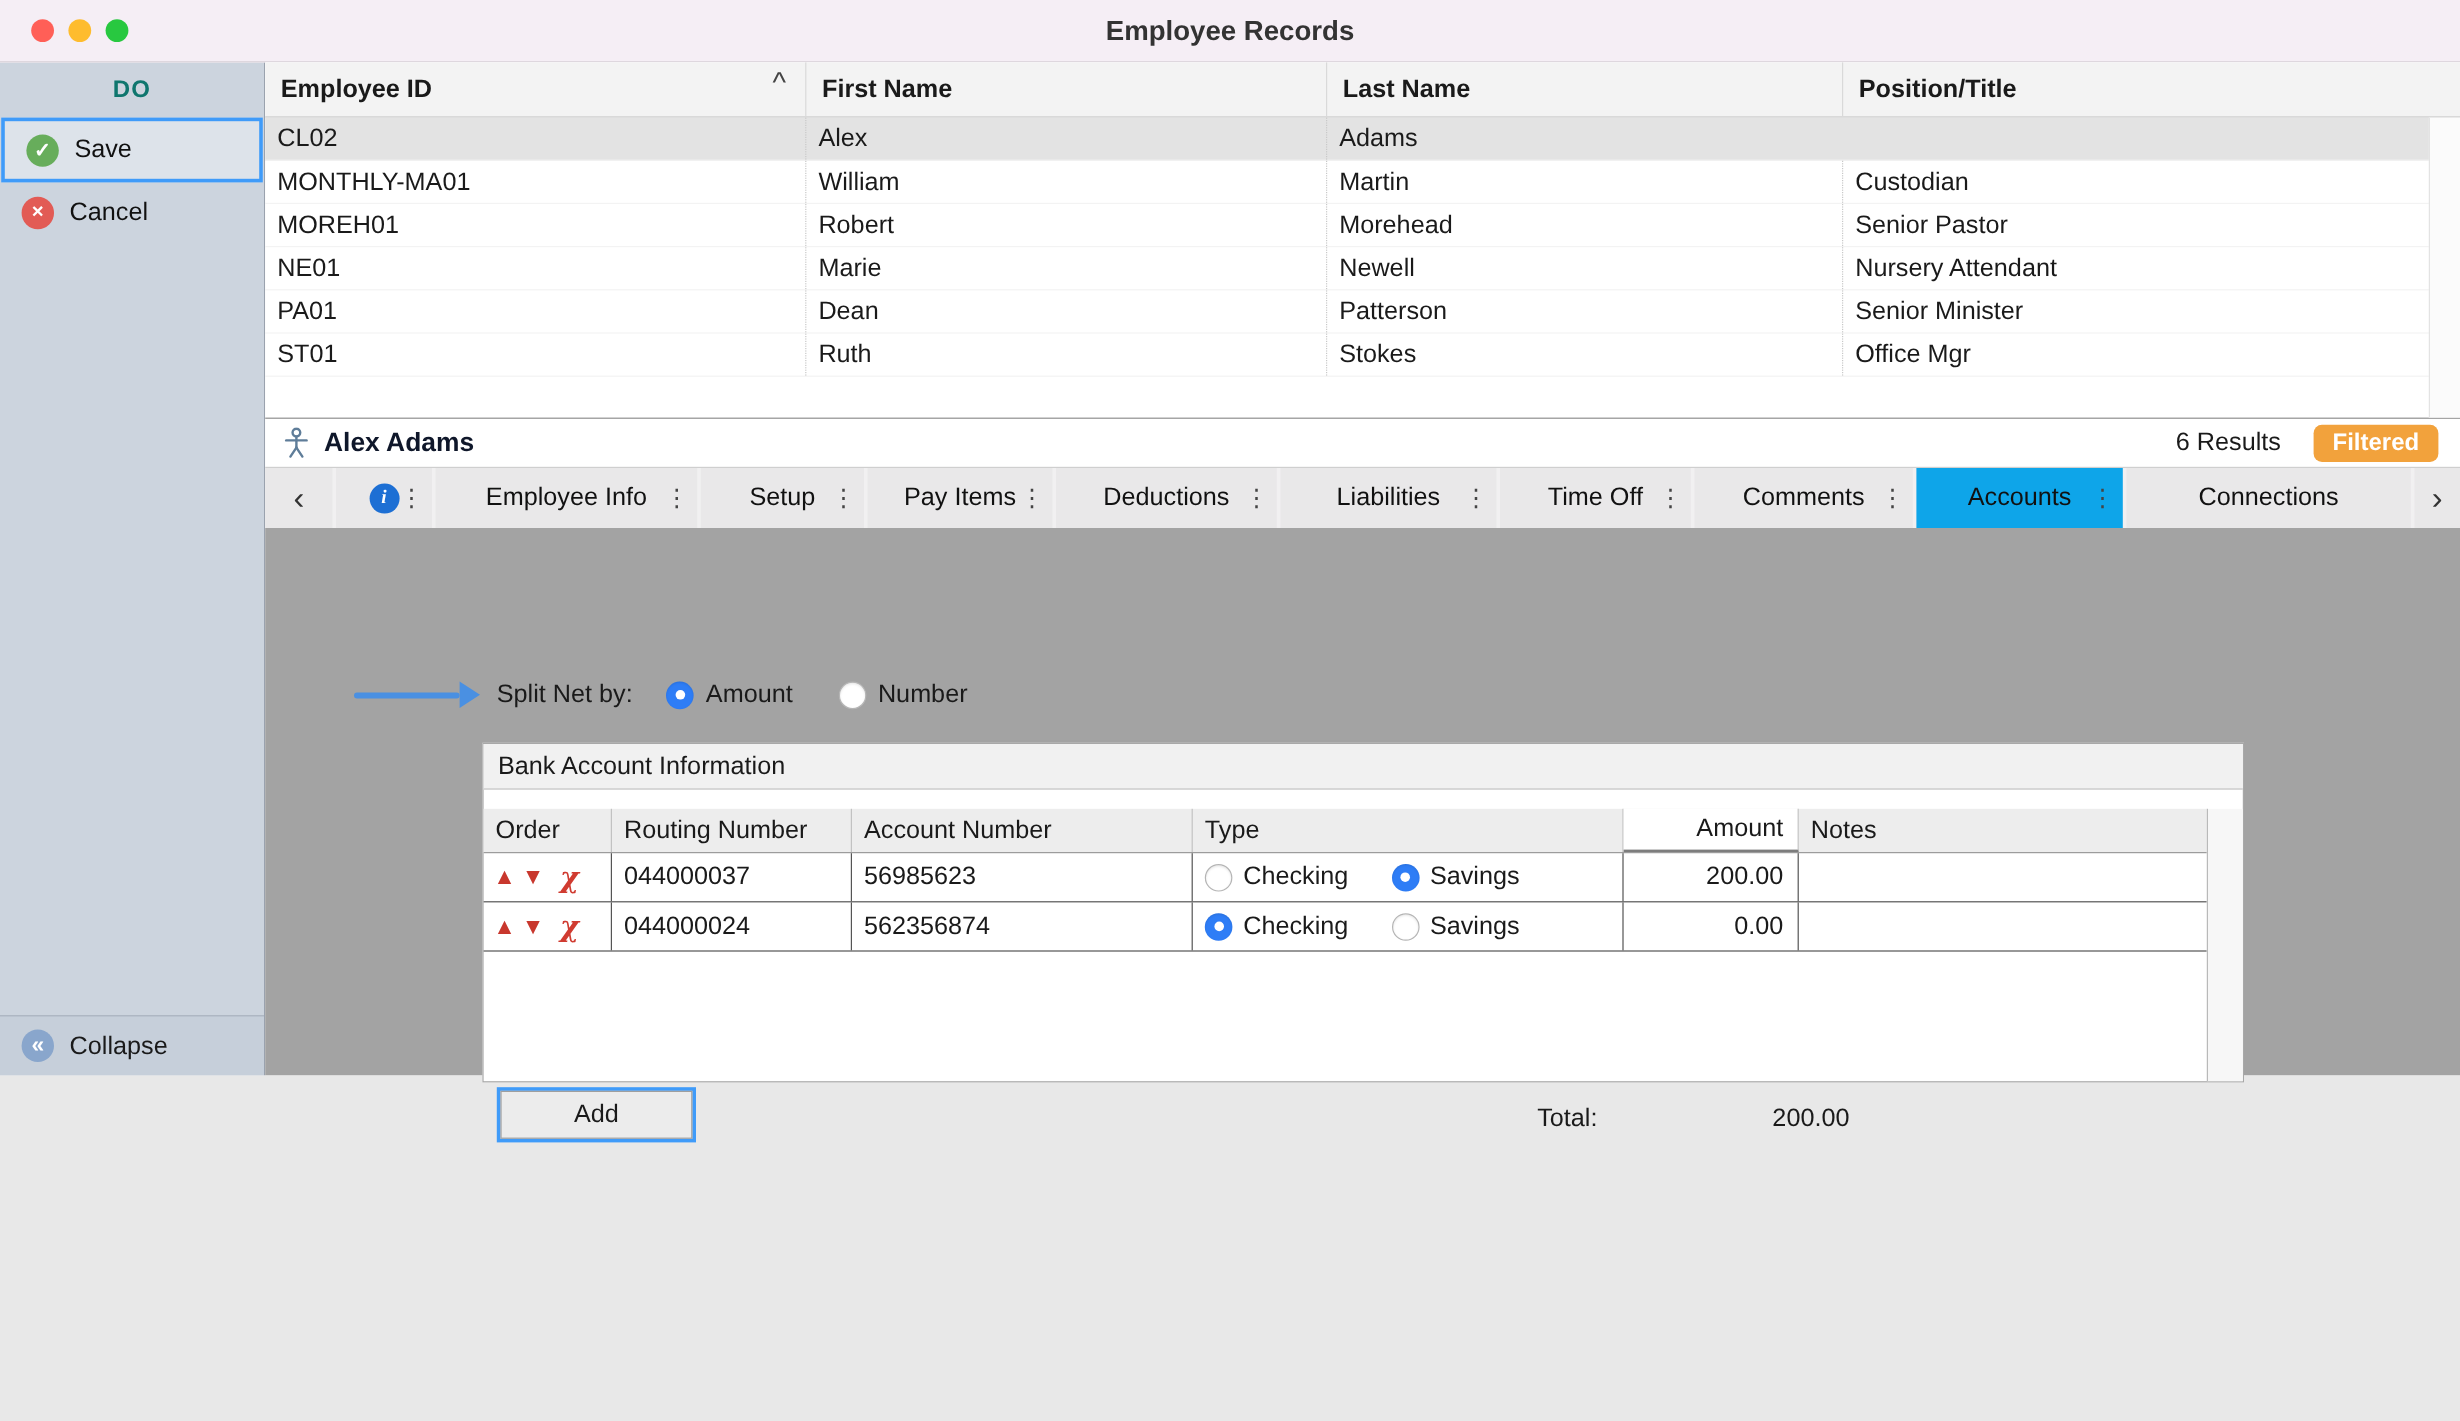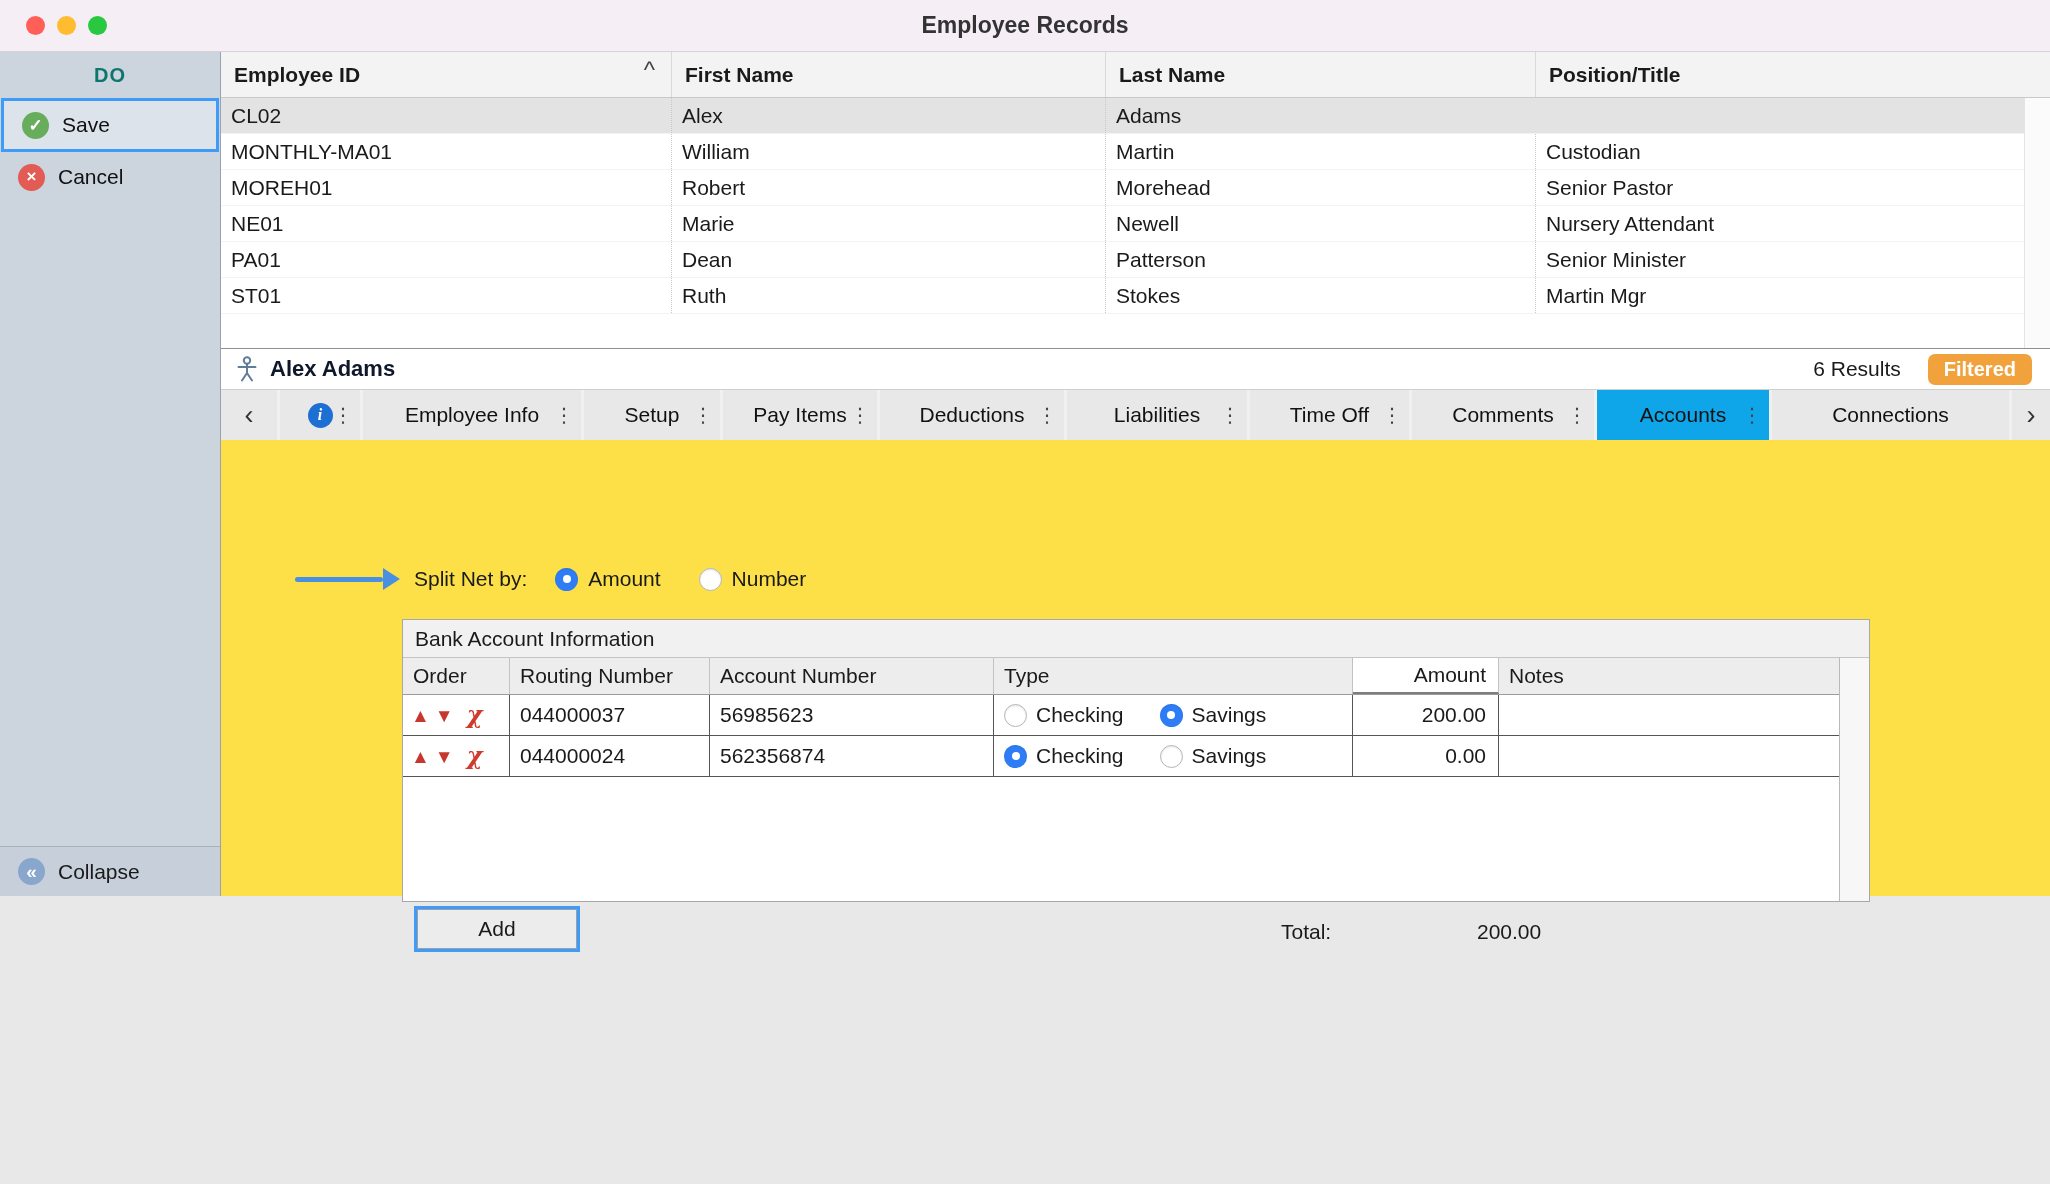--- a/index.html
+++ b/index.html
@@ -57,37 +57,37 @@
 
   
   .tabstrip { height:50px; display:flex; gap:3px; background:#f1f0f1; align-items:stretch; flex:0 0 auto; }
   .tab { background:#e9e8e9; display:flex; align-items:center; justify-content:center; position:relative; font-size:21px; color:#111; flex:0 0 auto; }
   .tab .kebab { position:absolute; right:7px; color:#444; font-size:20px; }
   .tab.active { background:#0ea5e9; }
   .nav-tab { background:#e9e8e9; display:flex; align-items:center; justify-content:center; font-size:27px; color:#333; flex:0 0 auto; }
   .info-circle { width:25px; height:25px; border-radius:50%; background:#1d6fd4; color:#fff; display:flex; align-items:center; justify-content:center; font-size:16px; font-weight:700; font-family:"Liberation Serif", serif; font-style:italic; }
 
   
-  .content { flex:1; position:relative; background:#fde047; }
+  .content { flex:1; position:relative; background:#a3a3a3; }
 
   .split-row { position:absolute; top:118px; left:74px; display:flex; align-items:center; height:42px; }
   .annot-arrow { display:flex; align-items:center; margin-right:14px; }
   .arrow-line { width:88px; height:5px; background:#4a90e2; border-radius:3px; }
   .arrow-head { width:0; height:0; border-left:17px solid #4a90e2; border-top:11px solid transparent; border-bottom:11px solid transparent; }
   .split-label { font-size:21px; margin-right:28px; }
   .radio-pair { display:flex; align-items:center; gap:10px; margin-right:38px; }
   .radio { width:23px; height:23px; border-radius:50%; background:#fff; border:1px solid #b5b5b5; box-shadow:inset 0 1px 2px rgba(0,0,0,.10); flex:0 0 auto; }
   .radio.checked { background:#2e7df6; border:none; position:relative; }
   .radio.checked::after { content:""; position:absolute; left:50%; top:50%; transform:translate(-50%,-50%); width:8px; height:8px; border-radius:50%; background:#fff; }
   .radio-label { font-size:21px; }
 
   
   .bank-box { position:absolute; left:181px; top:179px; width:1468px; height:283px; border:1px solid #a8a8a8; background:#fff; display:flex; flex-direction:column; }
   .bank-title { height:38px; background:#f1f1f1; border-bottom:1px solid #c4c4c4; display:flex; align-items:center; padding-left:12px; font-size:21px; flex:0 0 auto; }
-  .bank-body { flex:1; position:relative; }
+  .bank-body { flex:1; position:relative;margin-top:16px; }
   .bank-grid { position:absolute; left:0; top:0; right:30px; bottom:0; }
   .bank-scroll { position:absolute; top:0; right:0; width:30px; bottom:0; border-left:1px solid #b9b9b9; background:#f7f7f7; }
   .bank-header { display:grid; grid-template-columns:107px 200px 284px 359px 146px 1fr; height:37px; background:#ededed; border-bottom:1px solid #9c9c9c; }
   .bank-header .bh { display:flex; align-items:center; padding-left:10px; font-size:21px; border-right:1px solid #c2c2c2; }
   .bank-header .bh.amount-col { background:#fff; justify-content:flex-end; padding-right:12px; border-bottom:2px solid #7d7d7d; }
   .bank-header .bh:last-child { border-right:none; }
   .bank-row { display:grid; grid-template-columns:107px 200px 284px 359px 146px 1fr; height:41px; border-bottom:1px solid #555; }
   .bank-row .bc { display:flex; align-items:center; padding-left:10px; font-size:21px; border-right:1px solid #555; overflow:hidden; white-space:nowrap; }
   .bank-row .bc:last-child { border-right:none; }
   .order-cell { gap:5px; padding-left:8px !important; }
@@ -182,21 +182,21 @@
         <div class="emp-row">
           <div class="cell">PA01</div>
           <div class="cell">Dean</div>
           <div class="cell">Patterson</div>
           <div class="cell">Senior Minister</div>
         </div>
         <div class="emp-row">
           <div class="cell">ST01</div>
           <div class="cell">Ruth</div>
           <div class="cell">Stokes</div>
-          <div class="cell">Martin Mgr</div>
+          <div class="cell">Office Mgr</div>
         </div>
         <div class="emp-filler"></div>
         <div class="emp-scrollbar"></div>
       </div>
 
       <div class="record-bar">
         <span class="person-icon">
           <svg width="24" height="26" viewBox="0 0 24 26" fill="none" stroke="#5f7d99" stroke-width="2" stroke-linecap="round">
             <circle cx="12" cy="4.5" r="3.2"></circle>
             <line x1="12" y1="8" x2="12" y2="17"></line>

